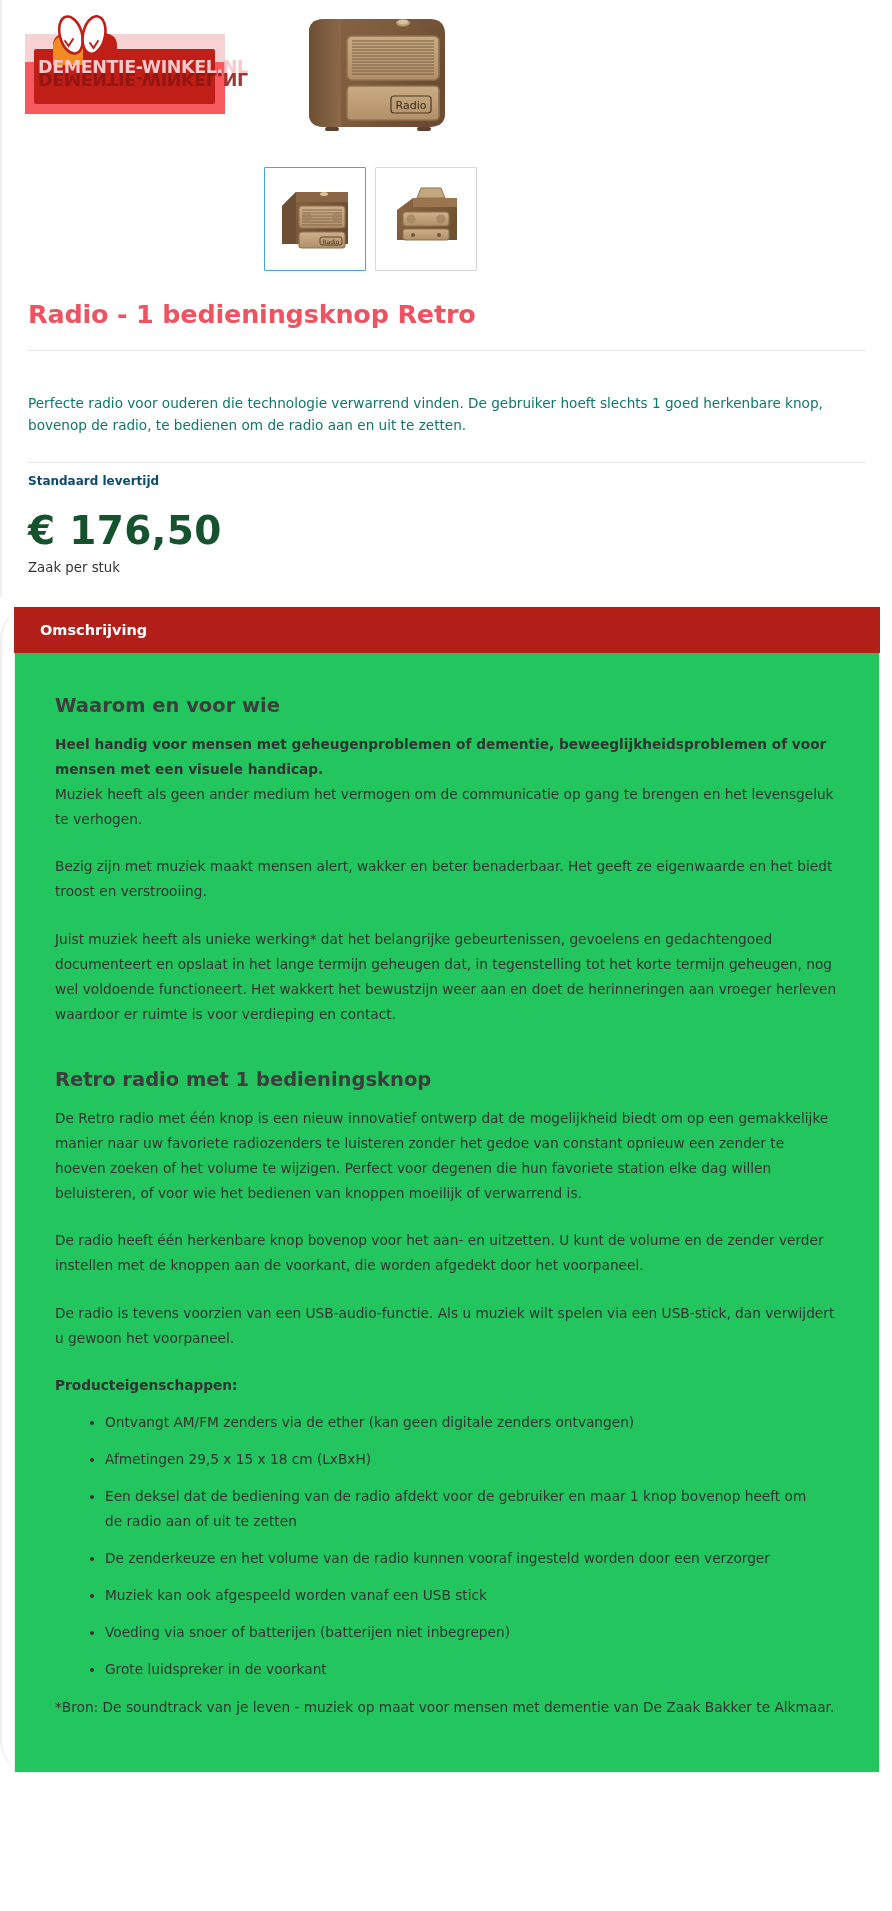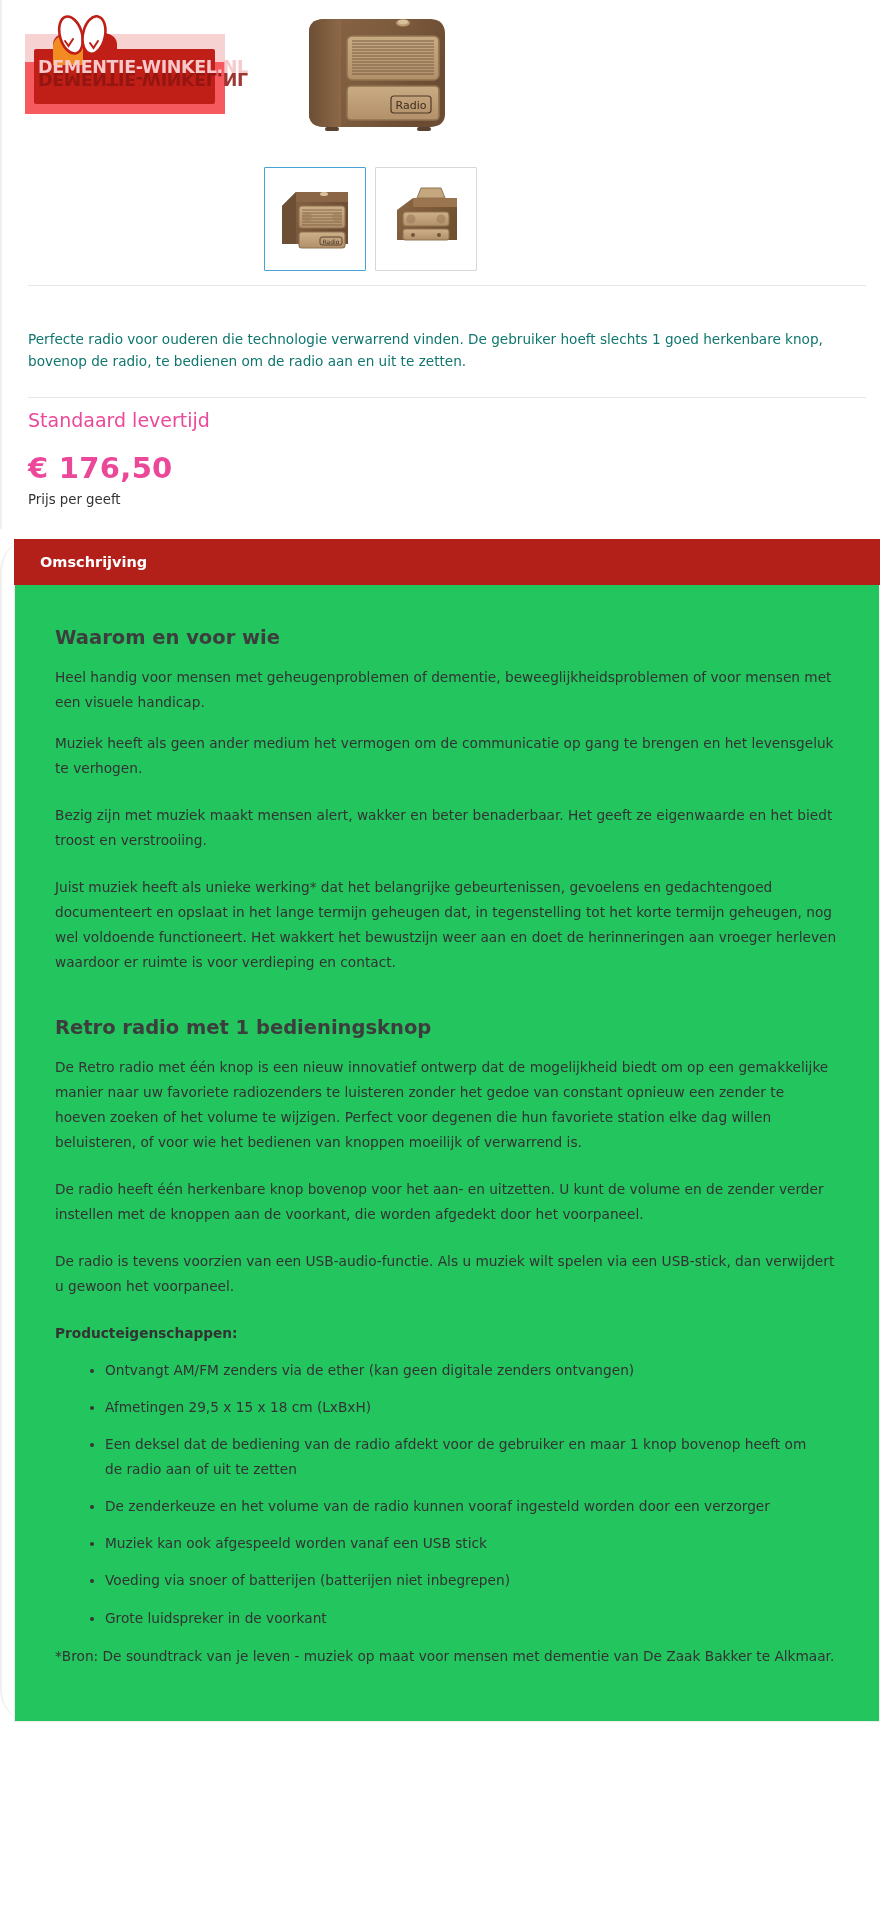--- a/index.html
+++ b/index.html
@@ -135,28 +135,29 @@
     margin: 0;
   }
 
   .intro {
     font-size: 13.6px;
     line-height: 1.62;
     color: #0f766e;
     padding: 28px 0 12px 0;
   }
   .delivery {
-    font-size: 19px;
-    color: #ec4899;
+    font-size: 12px;
+    color: #0c4a6e;
     padding: 11px 0 0 0;
+    font-weight: bold;
   }
   .price {
-    font-size: 29px;
-    font-weight: 700;
-    color: #ec4899;
+    font-size: 39px;
+    font-weight: 700;
+    color: #14532d;
     padding: 20px 0 0 0;
     letter-spacing: 0.3px;
   }
   .price-note {
     font-size: 13.3px;
     color: #333;
     padding: 7px 0 22px 0;
   }
 
   
@@ -190,21 +191,21 @@
     margin: 0 0 14px 0;
     line-height: 1.3;
   }
   .desc-body h3.second { margin-top: 40px; }
   .desc-body p {
     font-size: 13.7px;
     line-height: 1.83;
     color: #333;
     margin: 0 0 22px 0;
   }
-  .desc-body p.tight { margin-bottom: 16px; }
+  .desc-body p.tight { margin-bottom: 0; font-weight: bold; }
   .desc-body p.features-label {
     font-weight: 700;
     margin-bottom: 4px;
   }
   .desc-body ul {
     margin: 0 0 0 0;
     padding-left: 38px;
     list-style: disc;
   }
   .desc-body ul li {
@@ -352,26 +353,27 @@
           <circle cx="58" cy="39" r="4.5" fill="#9c7f5c" opacity="0.65"></circle>
           <rect x="20" y="49" width="46" height="11" rx="2.5" fill="url(#t1face)" stroke="#8f7350" stroke-width="1.1"></rect>
           <circle cx="30" cy="55" r="2" fill="#6f5536"></circle>
           <circle cx="56" cy="55" r="2" fill="#6f5536"></circle>
         </svg>
       </div>
     </div>
   </div>
 
   <div class="title-block">
+    <h1 class="product-title">Radio - 1 bedieningsknop Retro</h1>
     <div class="rule"></div>
     <p class="intro">Perfecte radio voor ouderen die technologie verwarrend vinden. De gebruiker hoeft slechts 1 goed herkenbare knop, bovenop de radio, te bedienen om de radio aan en uit te zetten.</p>
     <div class="rule"></div>
     <div class="delivery">Standaard levertijd</div>
     <div class="price">€ 176,50</div>
-    <div class="price-note">Prijs per geeft</div>
+    <div class="price-note">Zaak per stuk</div>
   </div>
 
   <div class="desc-panel">
     <div class="desc-header">Omschrijving</div>
     <div class="desc-body">
 
       <h3>Waarom en voor wie</h3>
       <p class="tight">Heel handig voor mensen met geheugenproblemen of dementie, beweeglijkheidsproblemen of voor mensen met een visuele handicap.</p>
       <p>Muziek heeft als geen ander medium het vermogen om de communicatie op gang te brengen en het levensgeluk te verhogen.</p>
       <p>Bezig zijn met muziek maakt mensen alert, wakker en beter benaderbaar. Het geeft ze eigenwaarde en het biedt troost en verstrooiing.</p>

